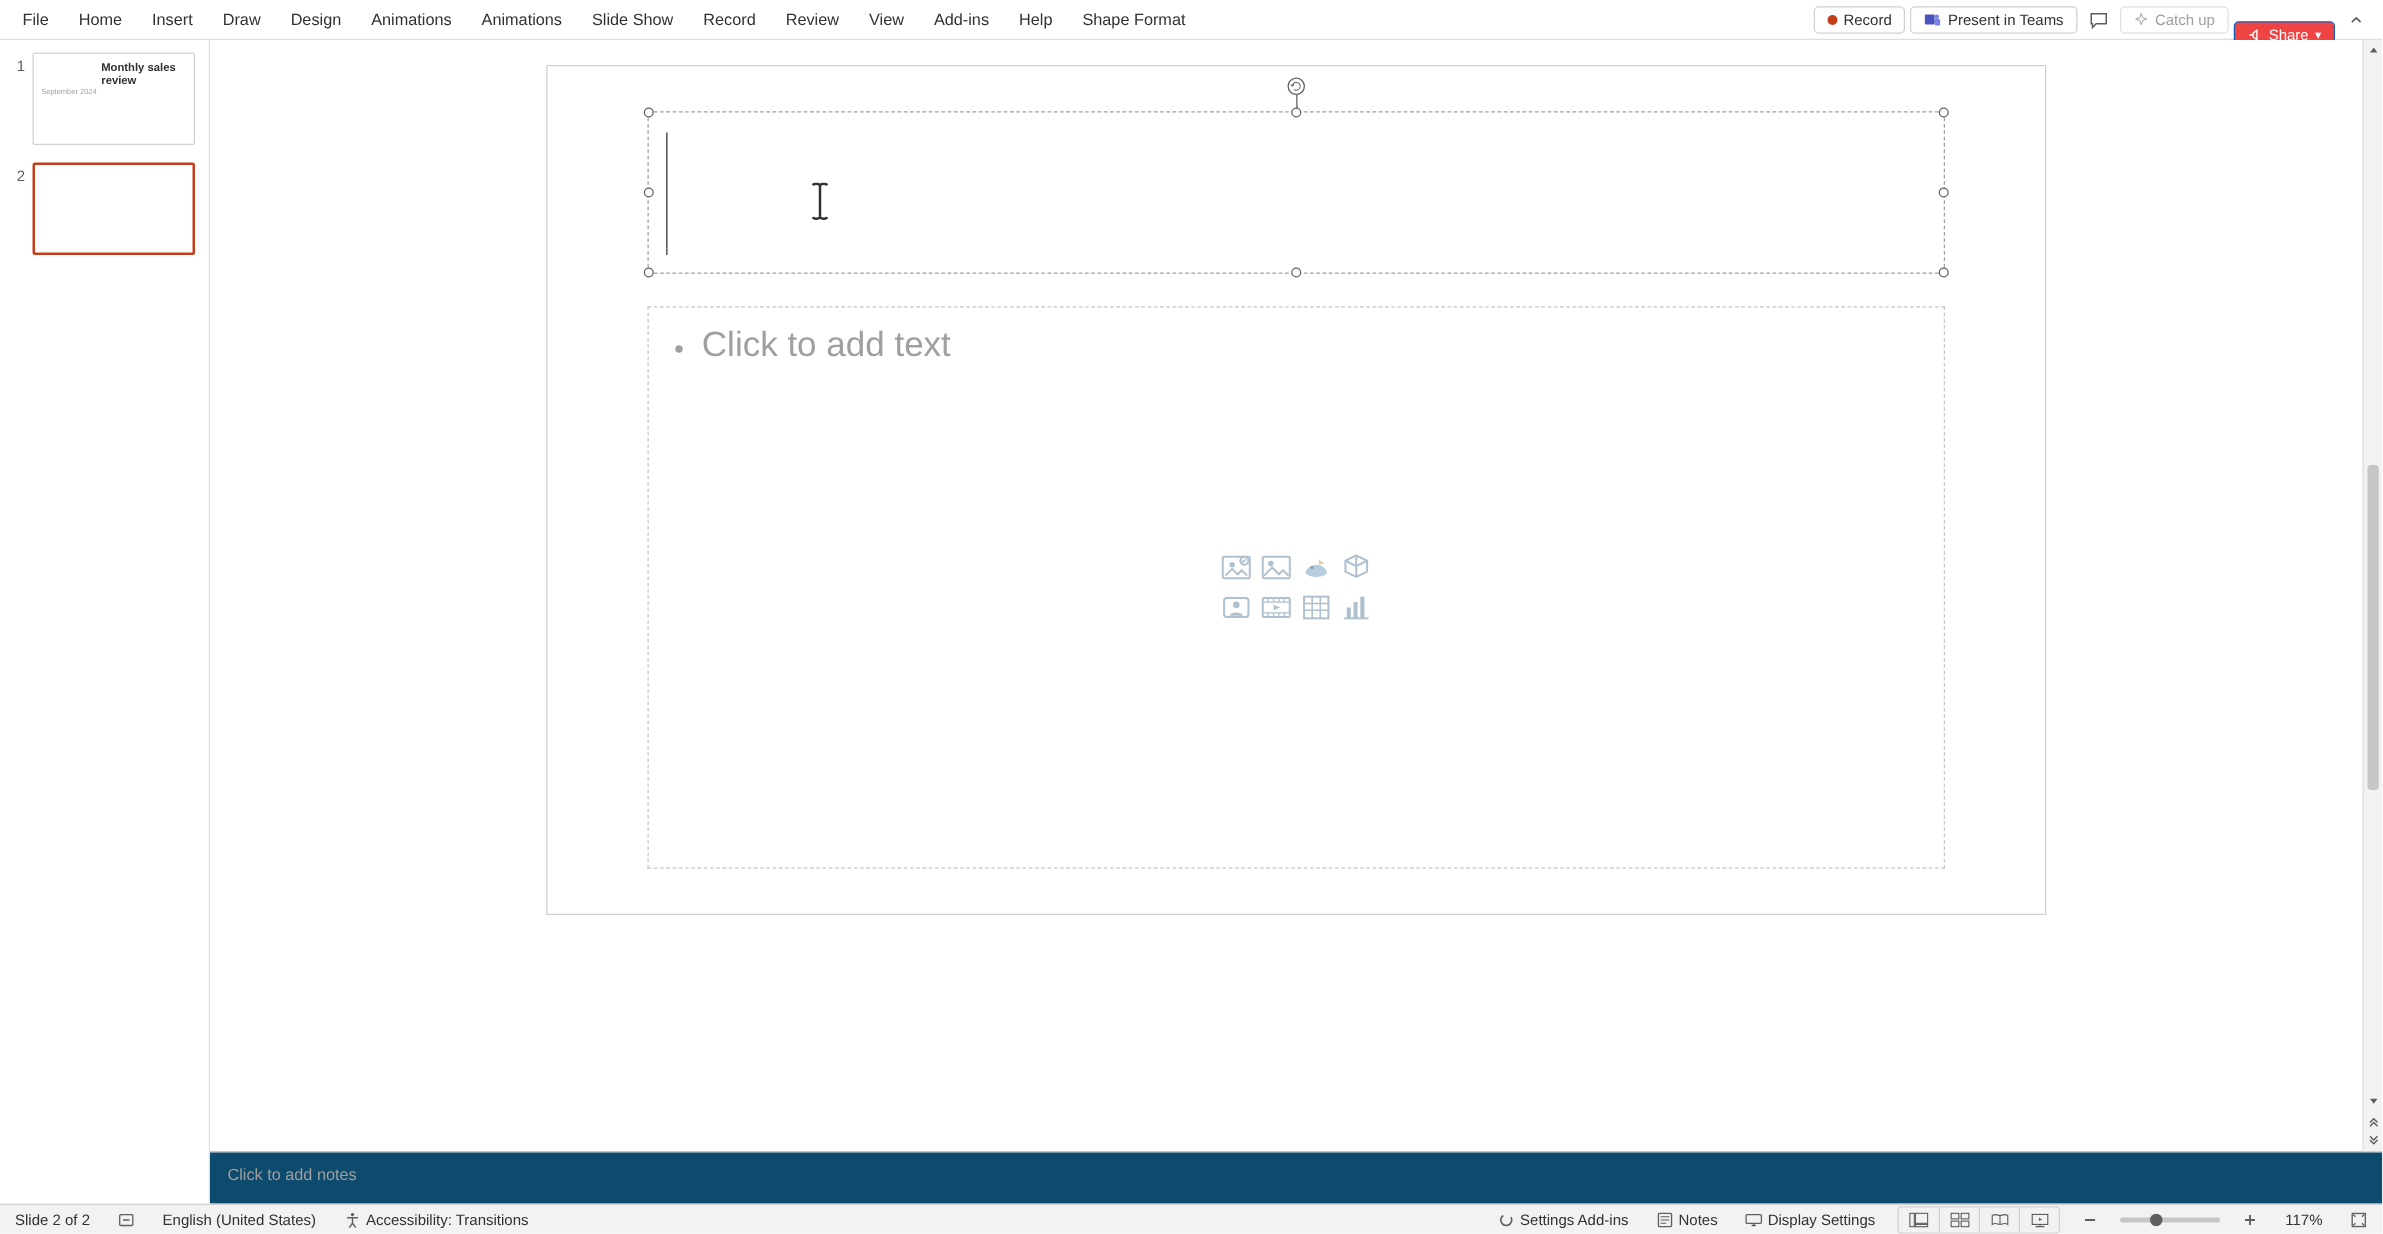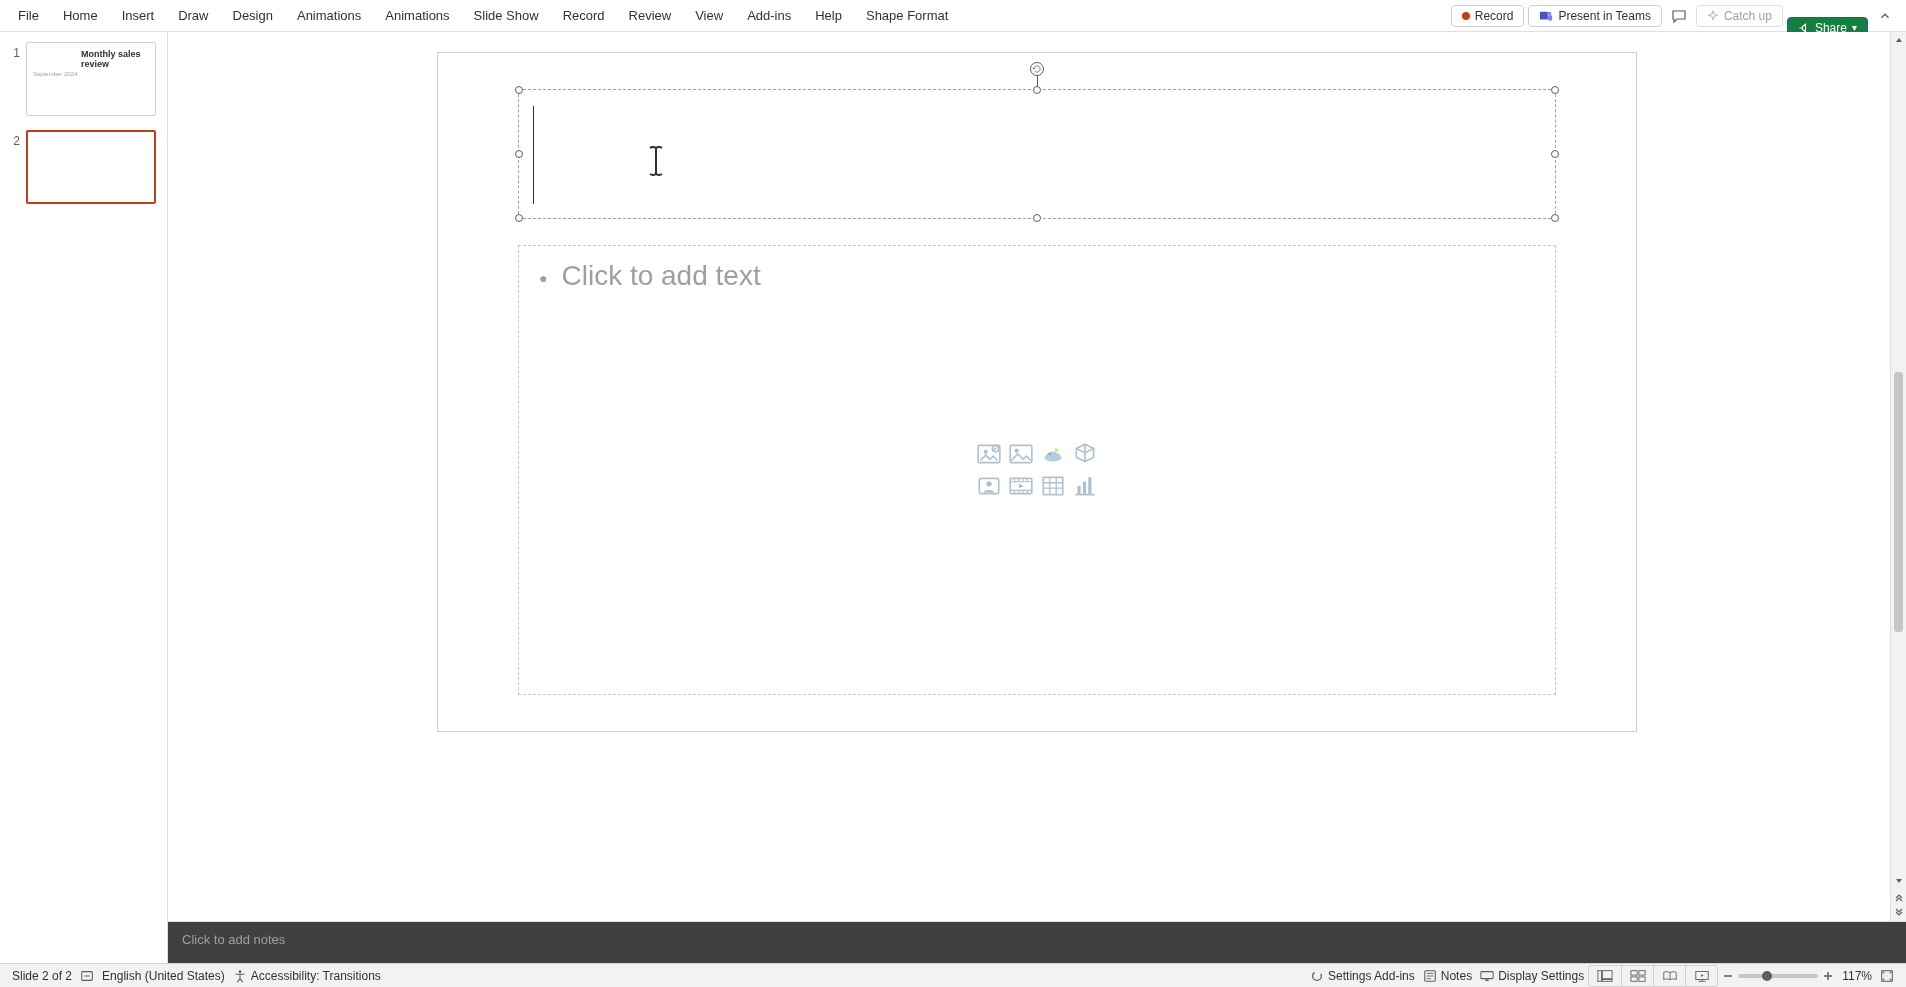--- a/index.html
+++ b/index.html
@@ -36,21 +36,21 @@
   align-items: center;
   gap: 5px;
   padding: 3px 10px;
   font-size: 12px;
   border: 1px solid #d1d1d1;
   border-radius: 4px;
   background: #ffffff;
   cursor: pointer;
 }
 .ribbon-btn.primary {
-  background: #15803d;
+  background: #ef4444;
   color: #fff;
   border: 1px solid #185abd;
   margin-top: 24px;
 }
 .ribbon-btn .icon-dot { width: 8px; height: 8px; border-radius: 50%; background: #c43e1c; }
 .ribbon-btn .chev { font-size: 10px; }
 .catchup {
   color: #a19f9d;
   font-size: 12px;
   padding: 3px 10px;
@@ -207,21 +207,21 @@
   width: 30px; height: 30px;
   display: flex; align-items: center; justify-content: center;
   cursor: pointer;
   opacity: 0.55;
 }
 
 
 .notes {
   height: 42px;
   border-top: 1px solid #e1dfdd;
-  background: #404040;
+  background: #0c4a6e;
   padding: 10px 14px;
   font-size: 13px;
   color: #a19f9d;
 }
 
 
 .right-scroll {
   position: absolute;
   right: 0; top: 0; bottom: 42px;
   width: 16px;
@@ -245,21 +245,21 @@
 .status {
   height: 24px;
   background: #f3f2f1;
   border-top: 1px solid #d1d1d1;
   display: flex;
   align-items: center;
   justify-content: space-between;
   padding: 0 8px;
   font-size: 12px;
 }
-.status-left, .status-right { display: flex; align-items: center; }
+.status-left, .status-right { display: flex; align-items: center; gap: 14px; }
 .status-item { display: flex; align-items: center; gap: 4px; padding: 2px 4px; cursor: pointer; border-radius: 3px; }
 .view-group { display: flex; align-items: center; }
 .view-btn {
   width: 32px; height: 20px;
   display: flex; align-items: center; justify-content: center;
   border-left: 1px solid #d1d1d1;
   cursor: pointer;
 }
 .view-btn:first-child { border-left: none; }
 .zoom-slider {

